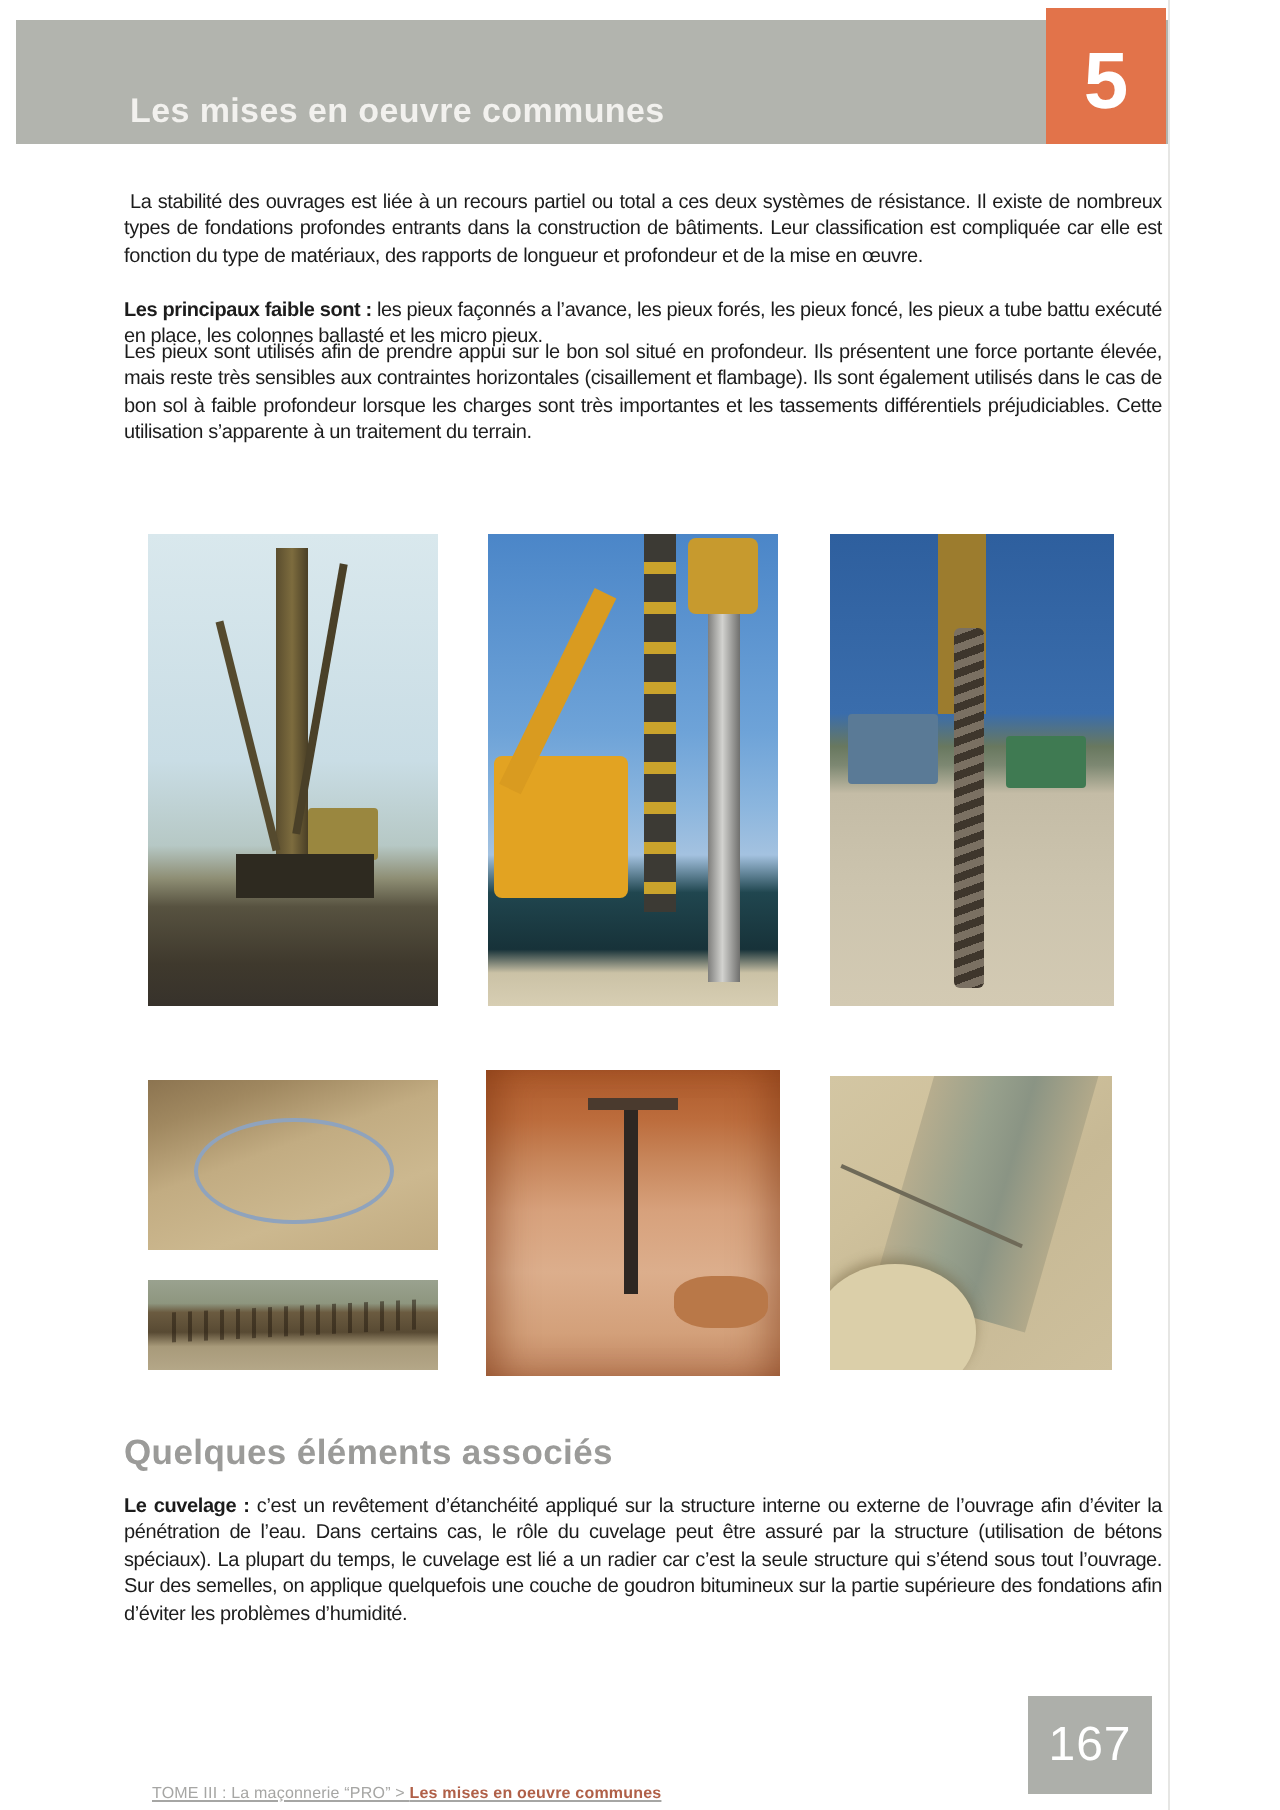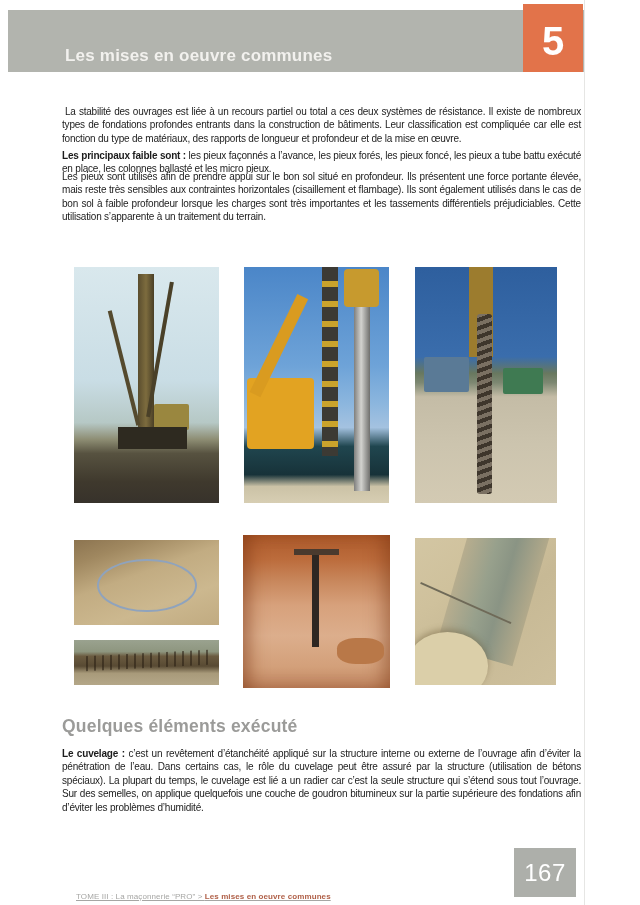--- a/index.html
+++ b/index.html
@@ -25,21 +25,21 @@
   .chapter-num{
     font-size:40px;font-weight:bold;color:#ffffff;line-height:1;
     padding-top:6px;
   }
   
   .para{
     position:absolute;left:62px;width:519px;margin:0;
     font-size:10px;line-height:13.4px;color:#1c1c1c;
     text-align:justify;letter-spacing:-0.2px;
   }
-  .p1{top:105px;text-indent:3px;}
+  .p1{top:95px;text-indent:3px;}
   .p1b{top:149px;}
   .p2{top:170px;}
   .p3{top:747px;}
   .para b{letter-spacing:-0.2px;}
   
   .assoc-heading{
     position:absolute;left:62px;top:716px;margin:0;
     font-size:17.5px;font-weight:bold;color:#9b9b99;letter-spacing:0.2px;
   }
   
@@ -153,21 +153,21 @@
     <div class="bar"></div>
     <div class="rock"></div>
   </div>
   <div class="photo" id="p7">
     <div class="trench"></div>
     <div class="mound"></div>
     <div class="pipe"></div>
   </div>
 
 
-  <h2 class="assoc-heading">Quelques éléments exécuté</h2>
+  <h2 class="assoc-heading">Quelques éléments associés</h2>
   <p class="para p3"><b>Le cuvelage :</b><span> c’est un revêtement d’étanchéité appliqué sur la structure interne ou externe de l’ouvrage afin d’éviter la pénétration de l’eau. Dans certains cas, le rôle du cuvelage peut être assuré par la structure (utilisation de bétons spéciaux). La plupart du temps, le cuvelage est lié a un radier car c’est la seule structure qui s’étend sous tout l’ouvrage. Sur des semelles, on applique quelquefois une couche de goudron bitumineux sur la partie supérieure des fondations afin d’éviter les problèmes d’humidité.</span></p>
 
   <div class="footer">
     <div><span class="crumb-prefix">TOME III : La maçonnerie “PRO” &gt; </span><span class="crumb-current">Les mises en oeuvre communes</span></div>
   </div>
   <div class="pagenum-box">
     <span class="pagenum">167</span>
   </div>
 
 </div>

